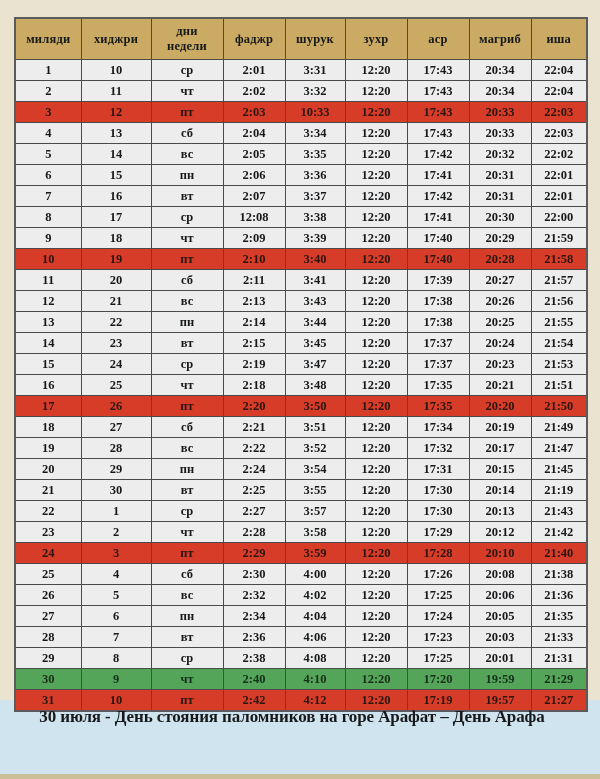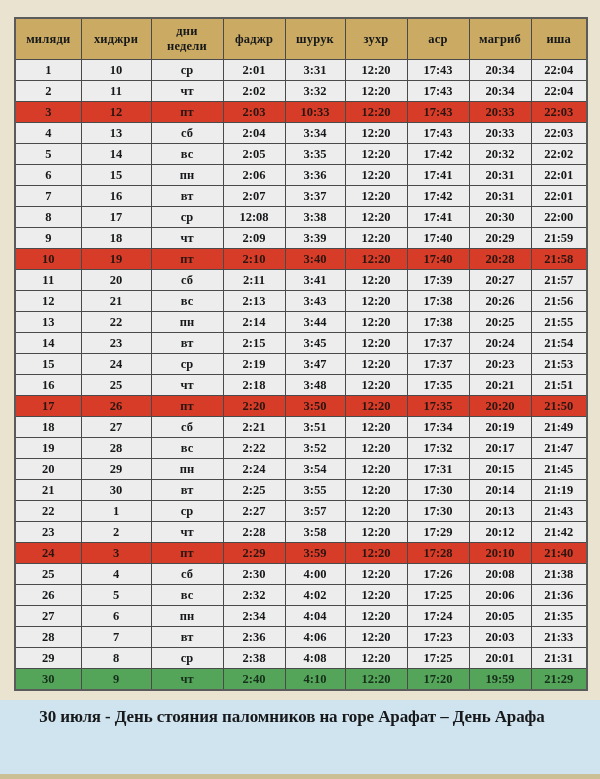--- a/index.html
+++ b/index.html
@@ -464,20 +464,31 @@
             <td>30</td>
             <td>9</td>
             <td>чт</td>
             <td>2:40</td>
             <td>4:10</td>
             <td>12:20</td>
             <td>17:20</td>
             <td>19:59</td>
             <td>21:29</td>
           </tr>
+          <tr class="hl-red">
+            <td>31</td>
+            <td>10</td>
+            <td>пт</td>
+            <td>2:42</td>
+            <td>4:12</td>
+            <td>12:20</td>
+            <td>17:19</td>
+            <td>19:57</td>
+            <td>21:27</td>
+          </tr>
         </tbody>
     </table>
   </div>
 
   <div id="footer-notes">
       <div class="note-line">30 июля  - День стояния паломников на горе Арафат – День Арафа</div>
     </div>
 
 </div>
 

